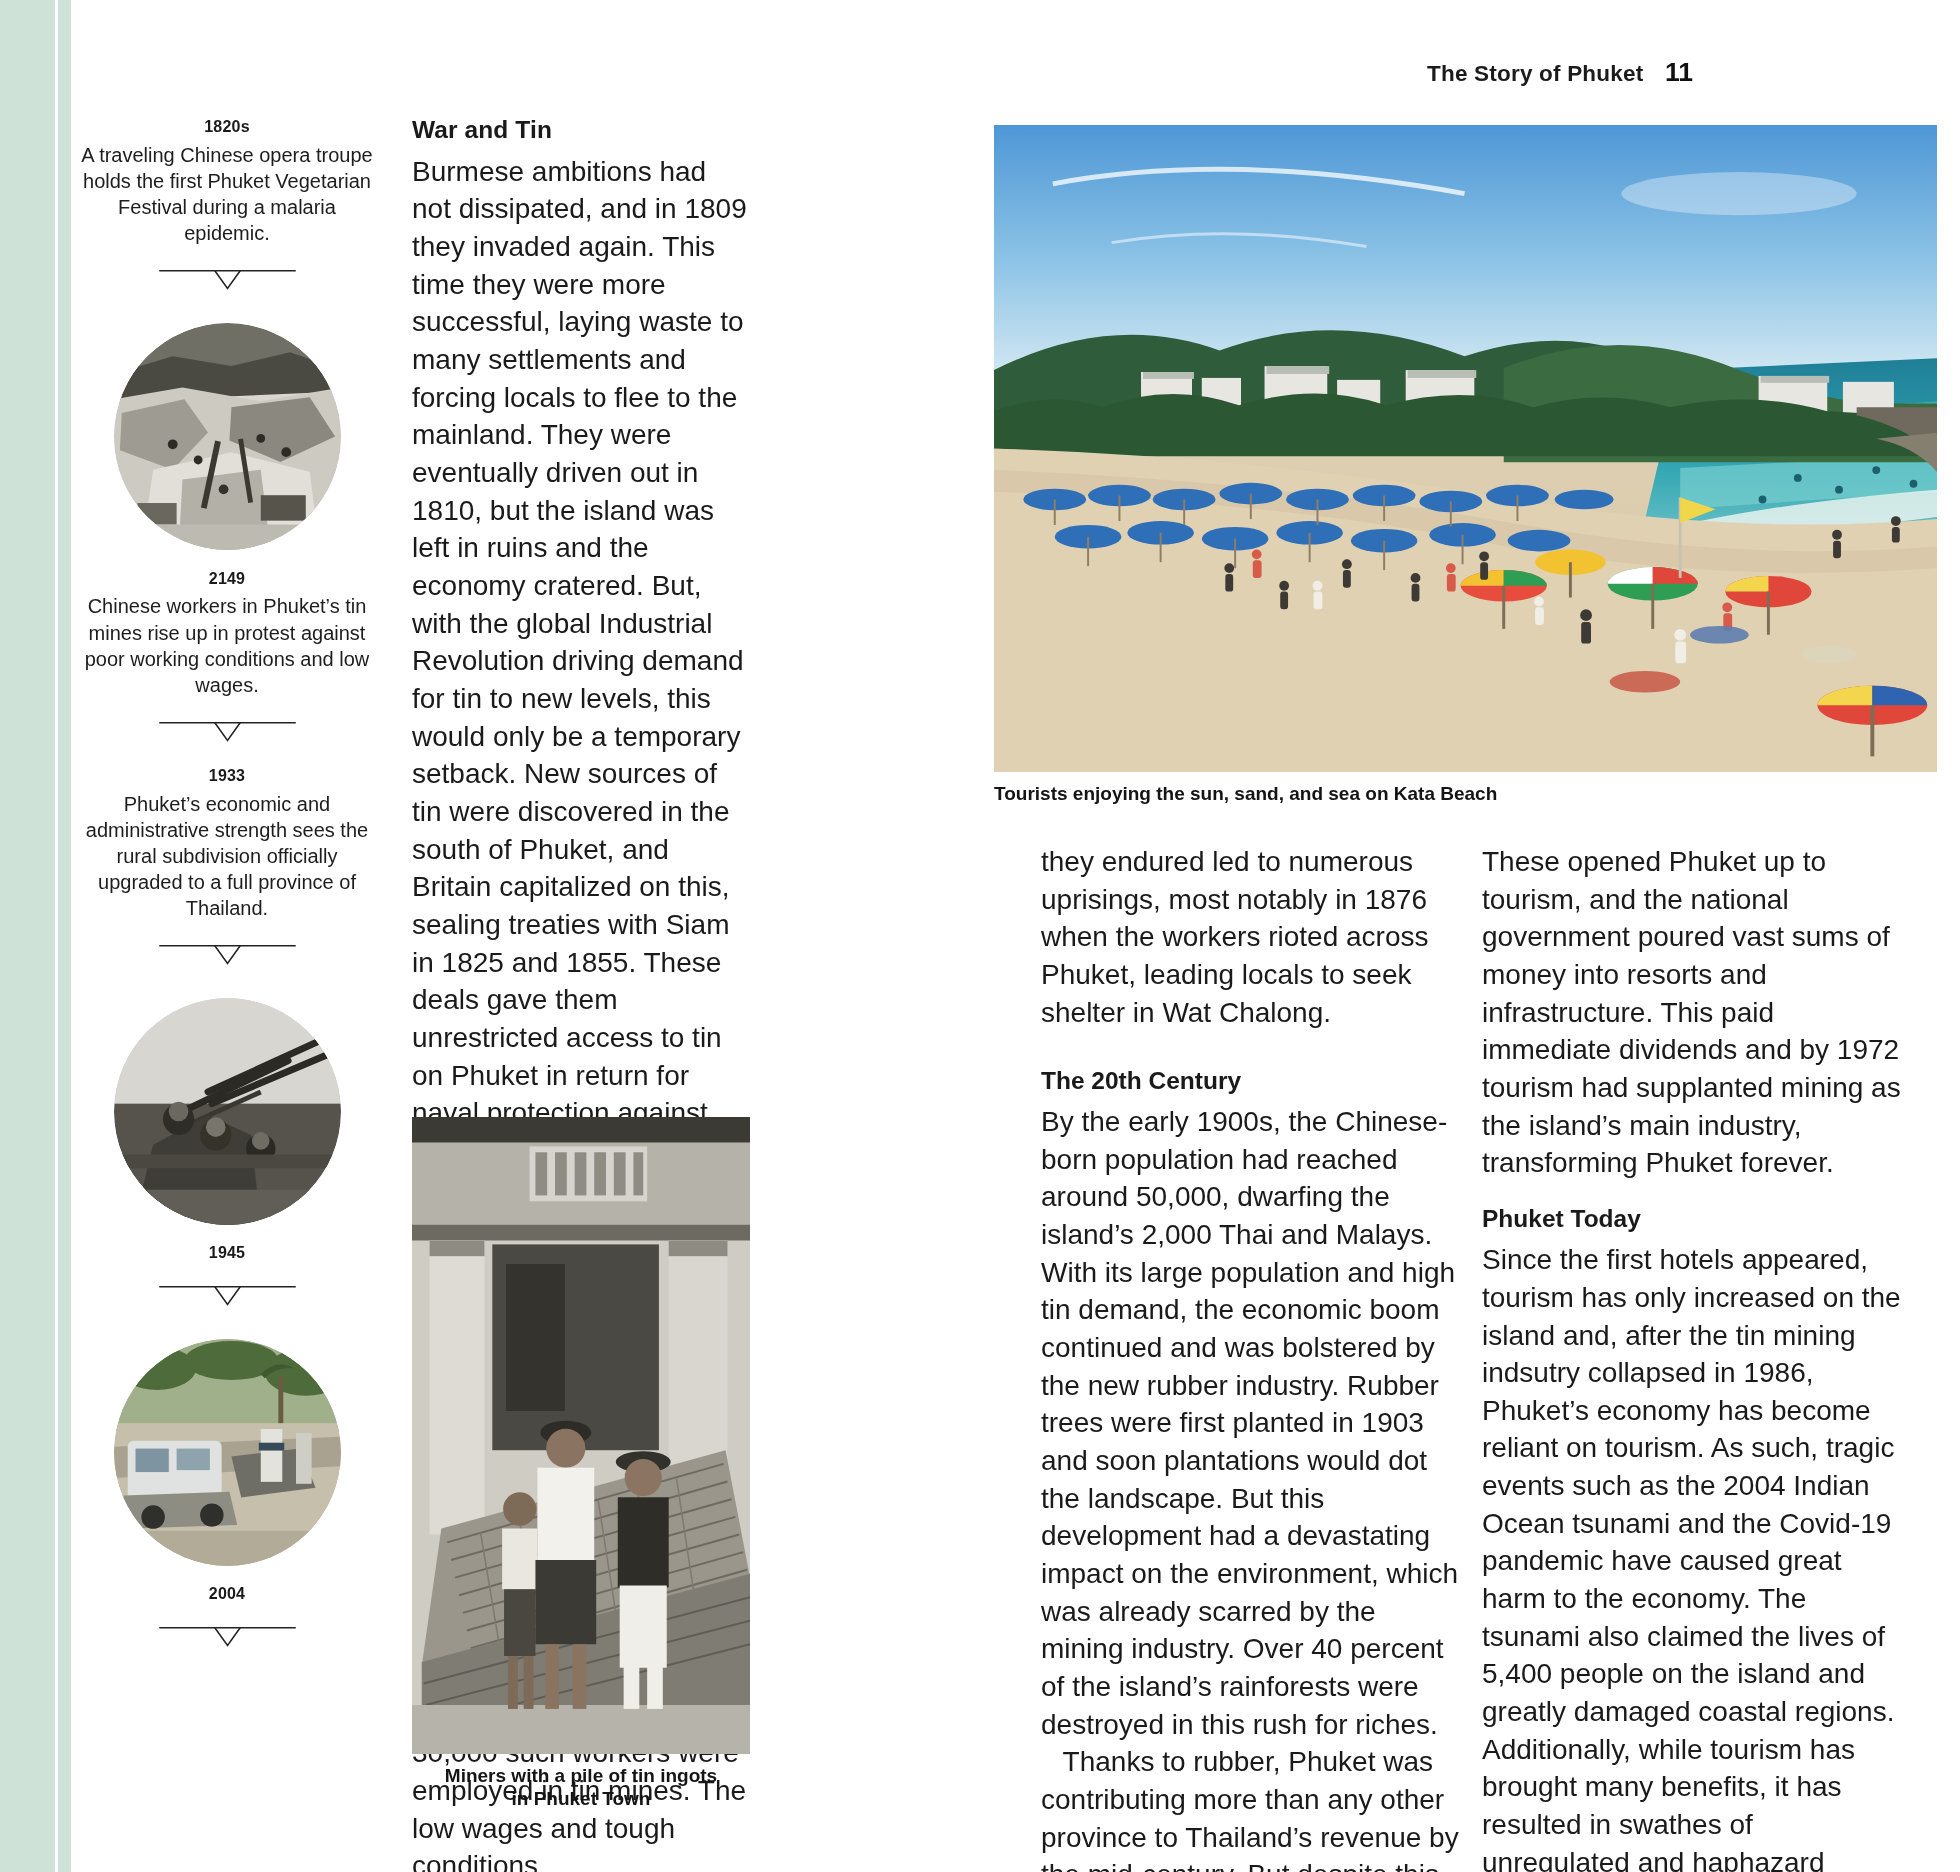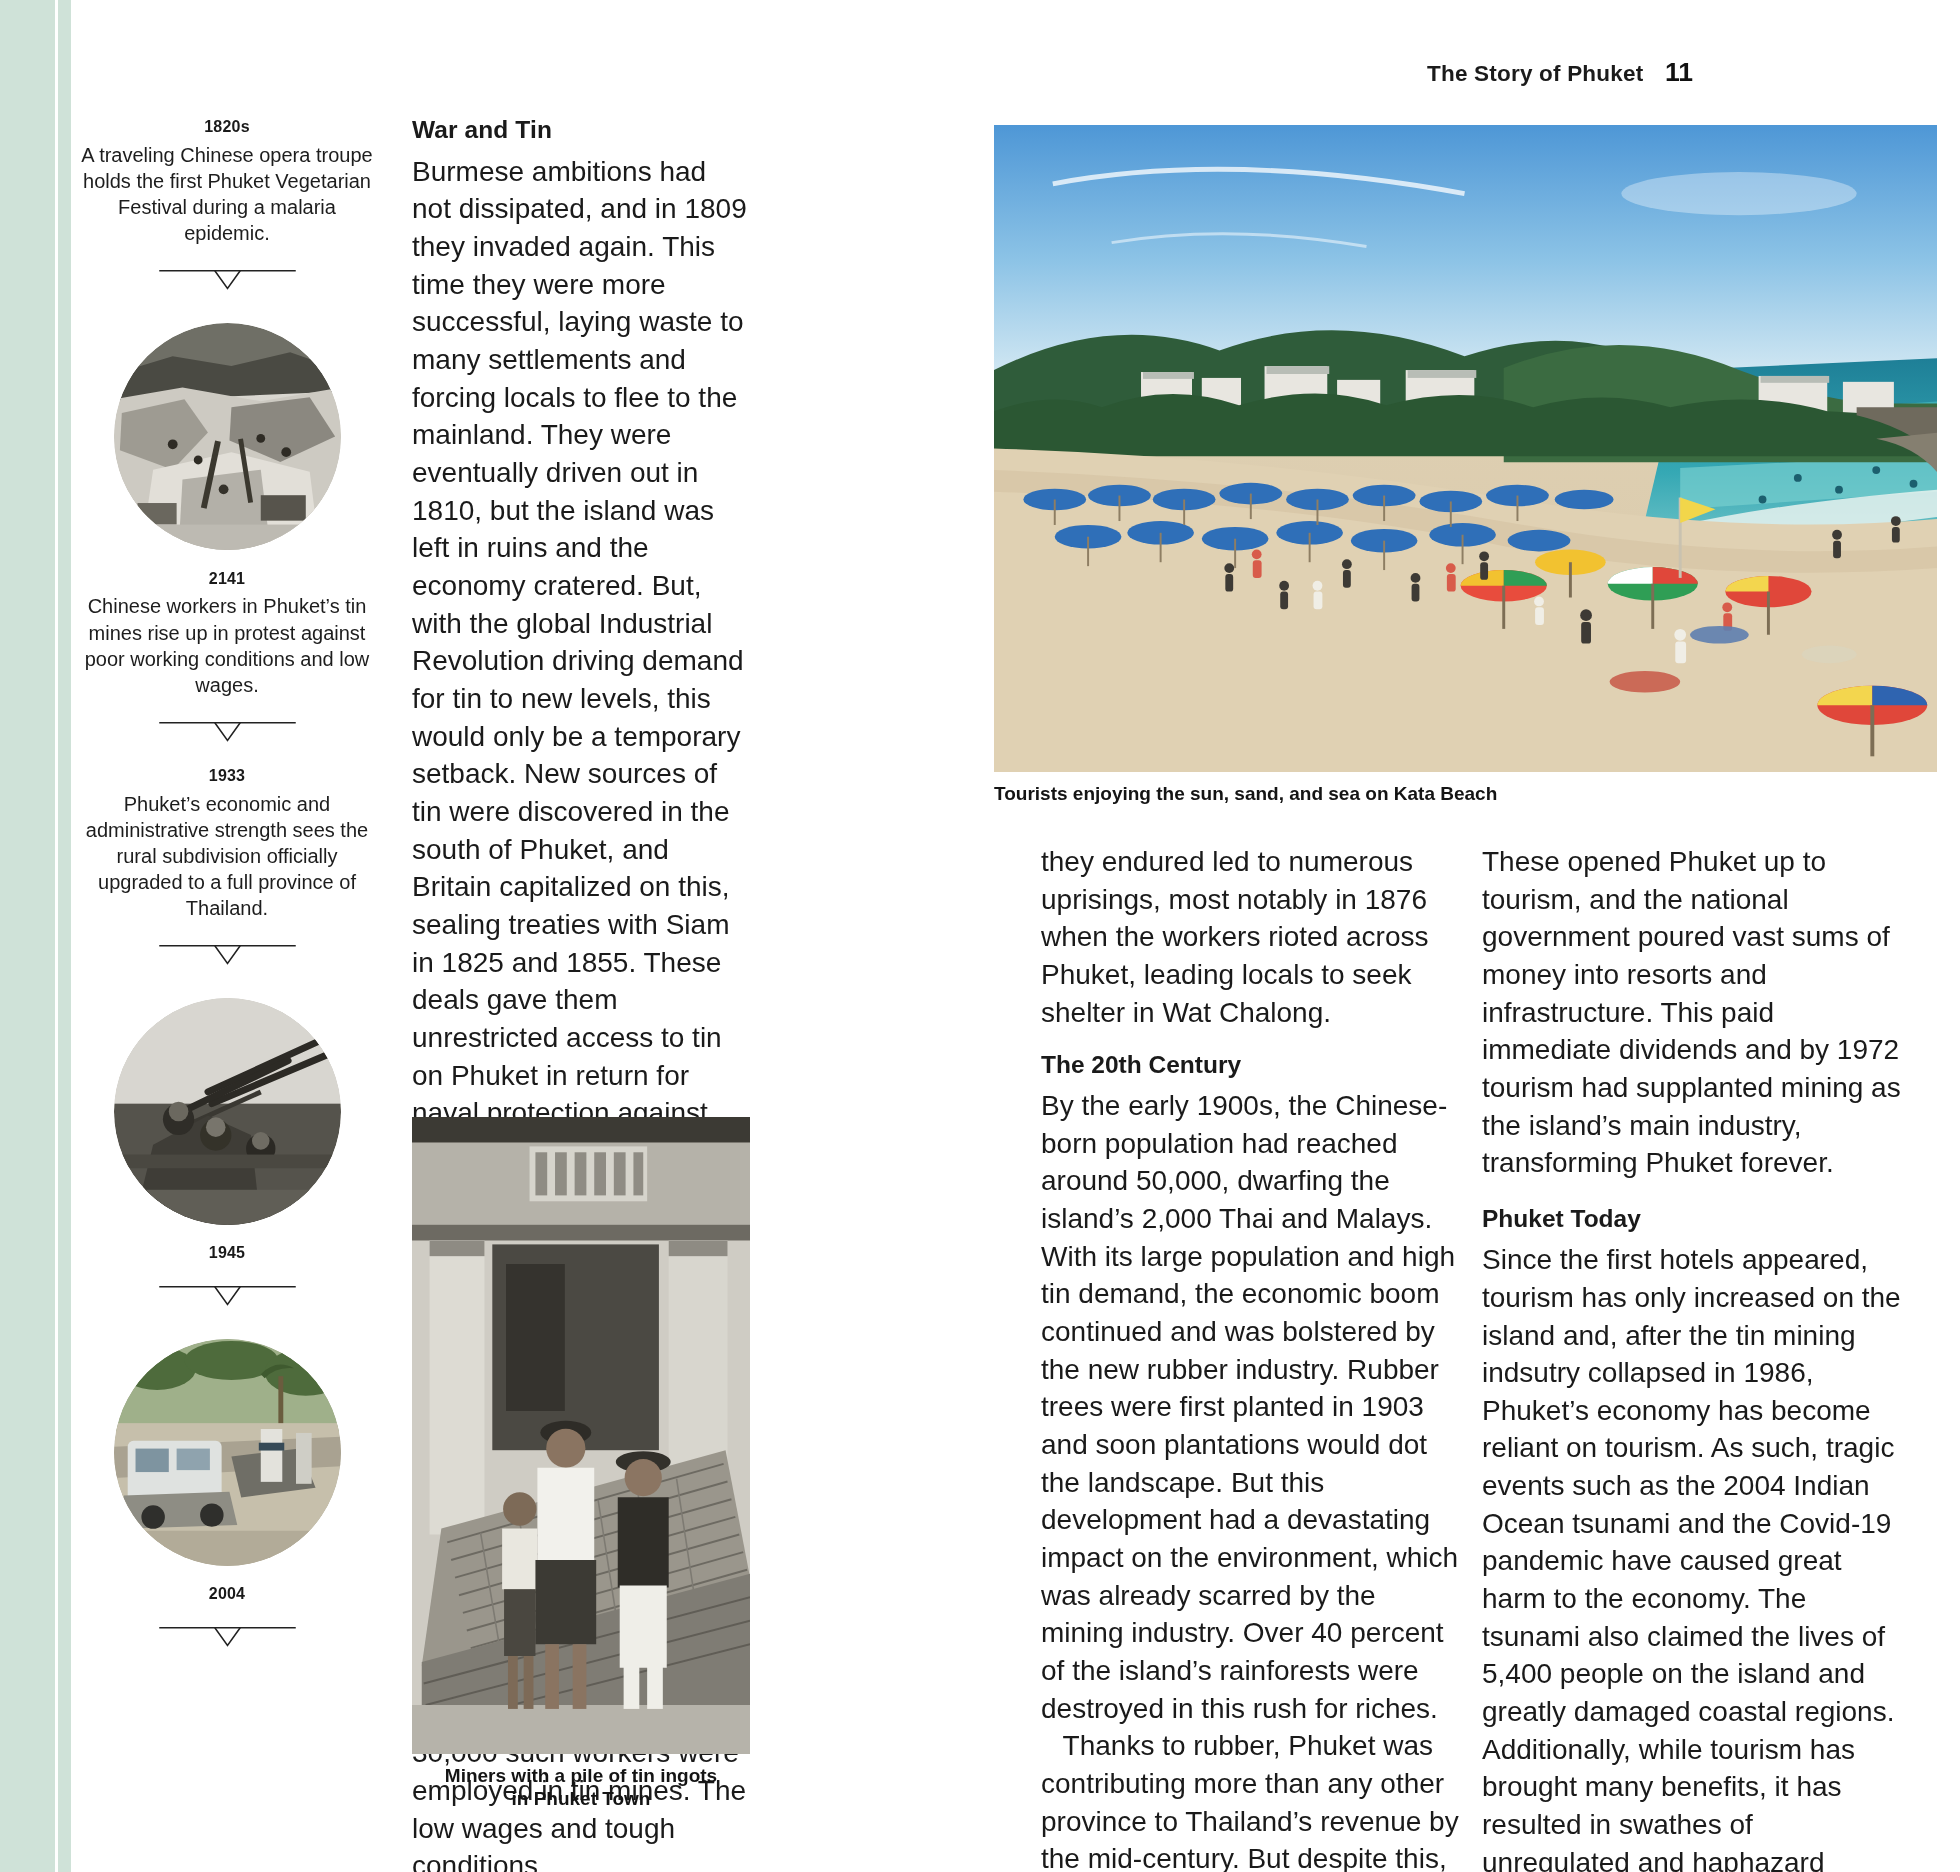--- a/index.html
+++ b/index.html
@@ -165,21 +165,21 @@
     position: absolute;
     left: 1482px;
     top: 843px;
     width: 421px;
   }
   .sec-head {
     font-size: 24.5px;
     font-weight: 700;
     margin: 23.5px 0 7.8px 0;
   }
-  .sec-head.first { margin-top: 20px; }
+  .sec-head.first { margin-top: 36px; }
 
   
   .bind-strip {
     position: absolute;
     left: 0; top: 0;
     width: 71px; height: 1872px;
     background: #cfe2d8;
   }
   .bind-rule {
     position: absolute;
@@ -244,21 +244,21 @@
           <circle cx="176" cy="132" r="5" fill="#2e2b24"></circle>
           <circle cx="112" cy="170" r="5" fill="#35322b"></circle>
           <rect x="150" y="176" width="46" height="26" fill="#57544c"></rect>
           <rect x="24" y="184" width="40" height="22" fill="#6a675e"></rect>
           <rect x="0" y="206" width="232" height="26" fill="#bdbab2"></rect>
         </g>
       </svg>
     </div>
 
     <div>
-      <div class="tl-year">2141</div>
+      <div class="tl-year">2149</div>
       <p class="tl-text">Chinese workers in Phuket’s tin mines rise up in protest against poor working conditions and low wages.</p>
     </div>
 
     <div class="tl-arrow">
       <svg width="147" height="39" viewBox="0 0 150 40">
           <line x1="5" y1="8" x2="145" y2="8" stroke="#222" stroke-width="1.6"></line>
           <polyline points="62,8 75,26 88,8" fill="none" stroke="#222" stroke-width="1.6"></polyline>
         </svg>
     </div>
 

